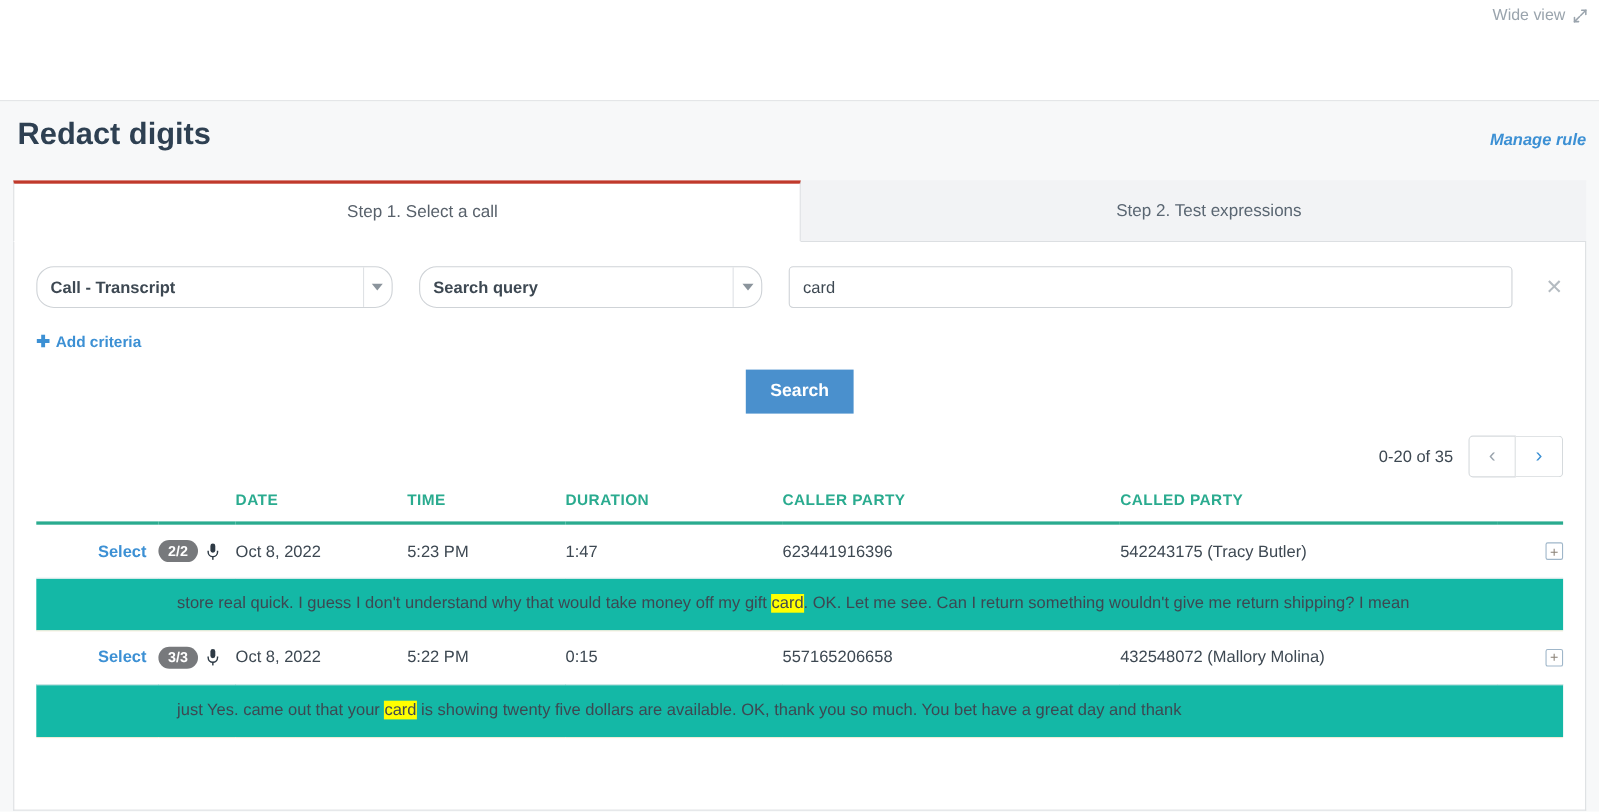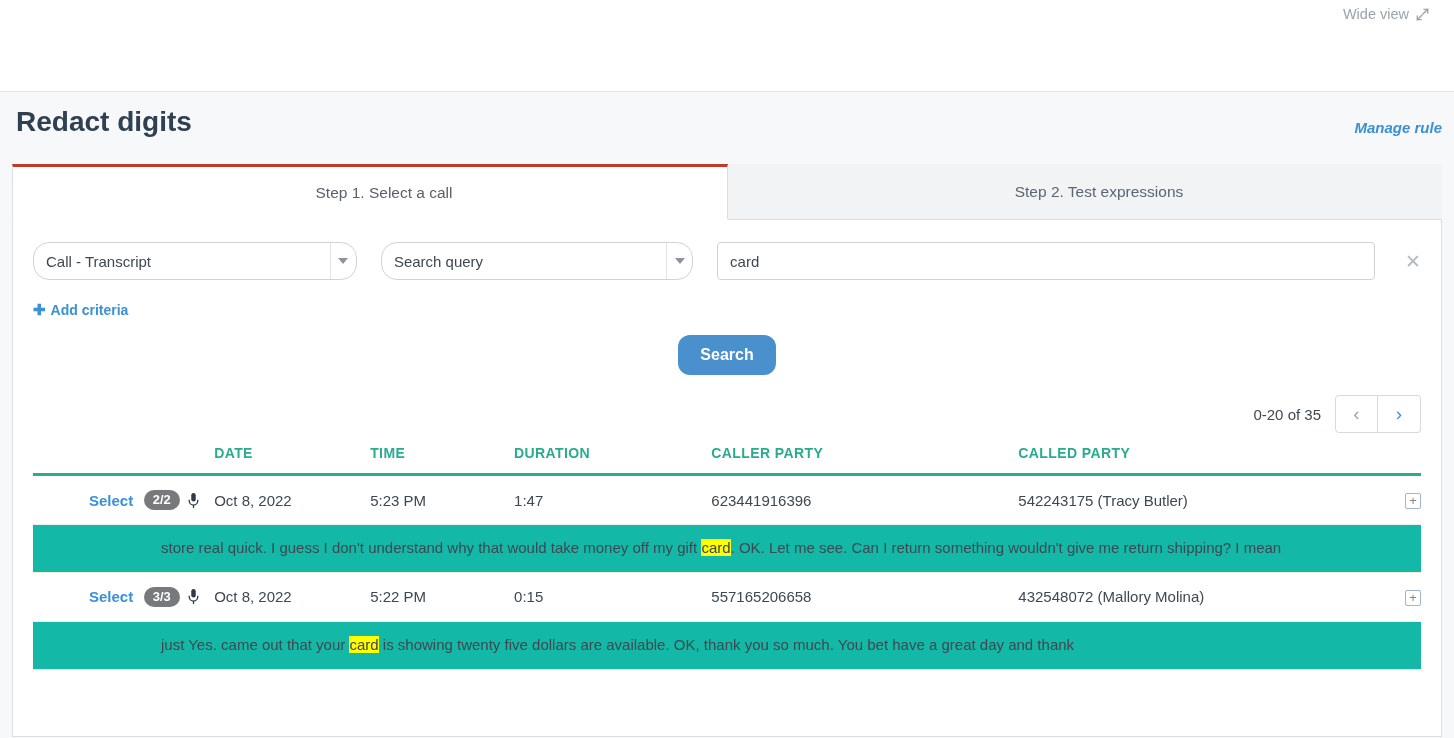--- a/index.html
+++ b/index.html
@@ -14,21 +14,21 @@
 
   
   .topbar {
     position: relative;
     height: 92px;
     background: #ffffff;
     border-bottom: 1px solid #e2e4e6;
   }
   .wide-view {
     position: absolute;
-    top: 6px; right: 24px;
+    top: 6px; right: 10px;
     font-size: 14.5px;
     color: #9aa4ad;
     display: flex;
     align-items: center;
     gap: 6px;
     cursor: pointer;
   }
   .wide-view .expand-ico {
     display: inline-block;
     width: 15px; height: 15px;
@@ -132,20 +132,21 @@
     height: 38px;
     background: #fff;
     border: 1px solid #cfd3d7;
     border-radius: 16px;
     display: flex;
     align-items: center;
     font-size: 15px;
     color: #3d4852;
     padding: 0 34px 0 12px;
     cursor: pointer;
+    font-weight: bold;
   }
   .sel.w1 { width: 330px; }
   .sel.w2 { width: 318px; }
   .sel .caret-box {
     position: absolute;
     right: 0; top: 0;
     width: 26px; height: 36px;
     border-left: 1px solid #dfe2e5;
     display: flex; align-items: center; justify-content: center;
   }
@@ -192,21 +193,21 @@
     margin-top: 16px;
     display: flex;
     justify-content: center;
   }
   .search-btn {
     background: #4a90cd;
     color: #ffffff;
     font-size: 16px;
     font-weight: bold;
     border: none;
-    border-radius: 12px;
+    border-radius: 0;
     padding: 11px 22px;
     cursor: pointer;
     font-family: "Liberation Sans", sans-serif;
   }
 
   
   .pager {
     margin-top: 20px;
     display: flex;
     align-items: center;

